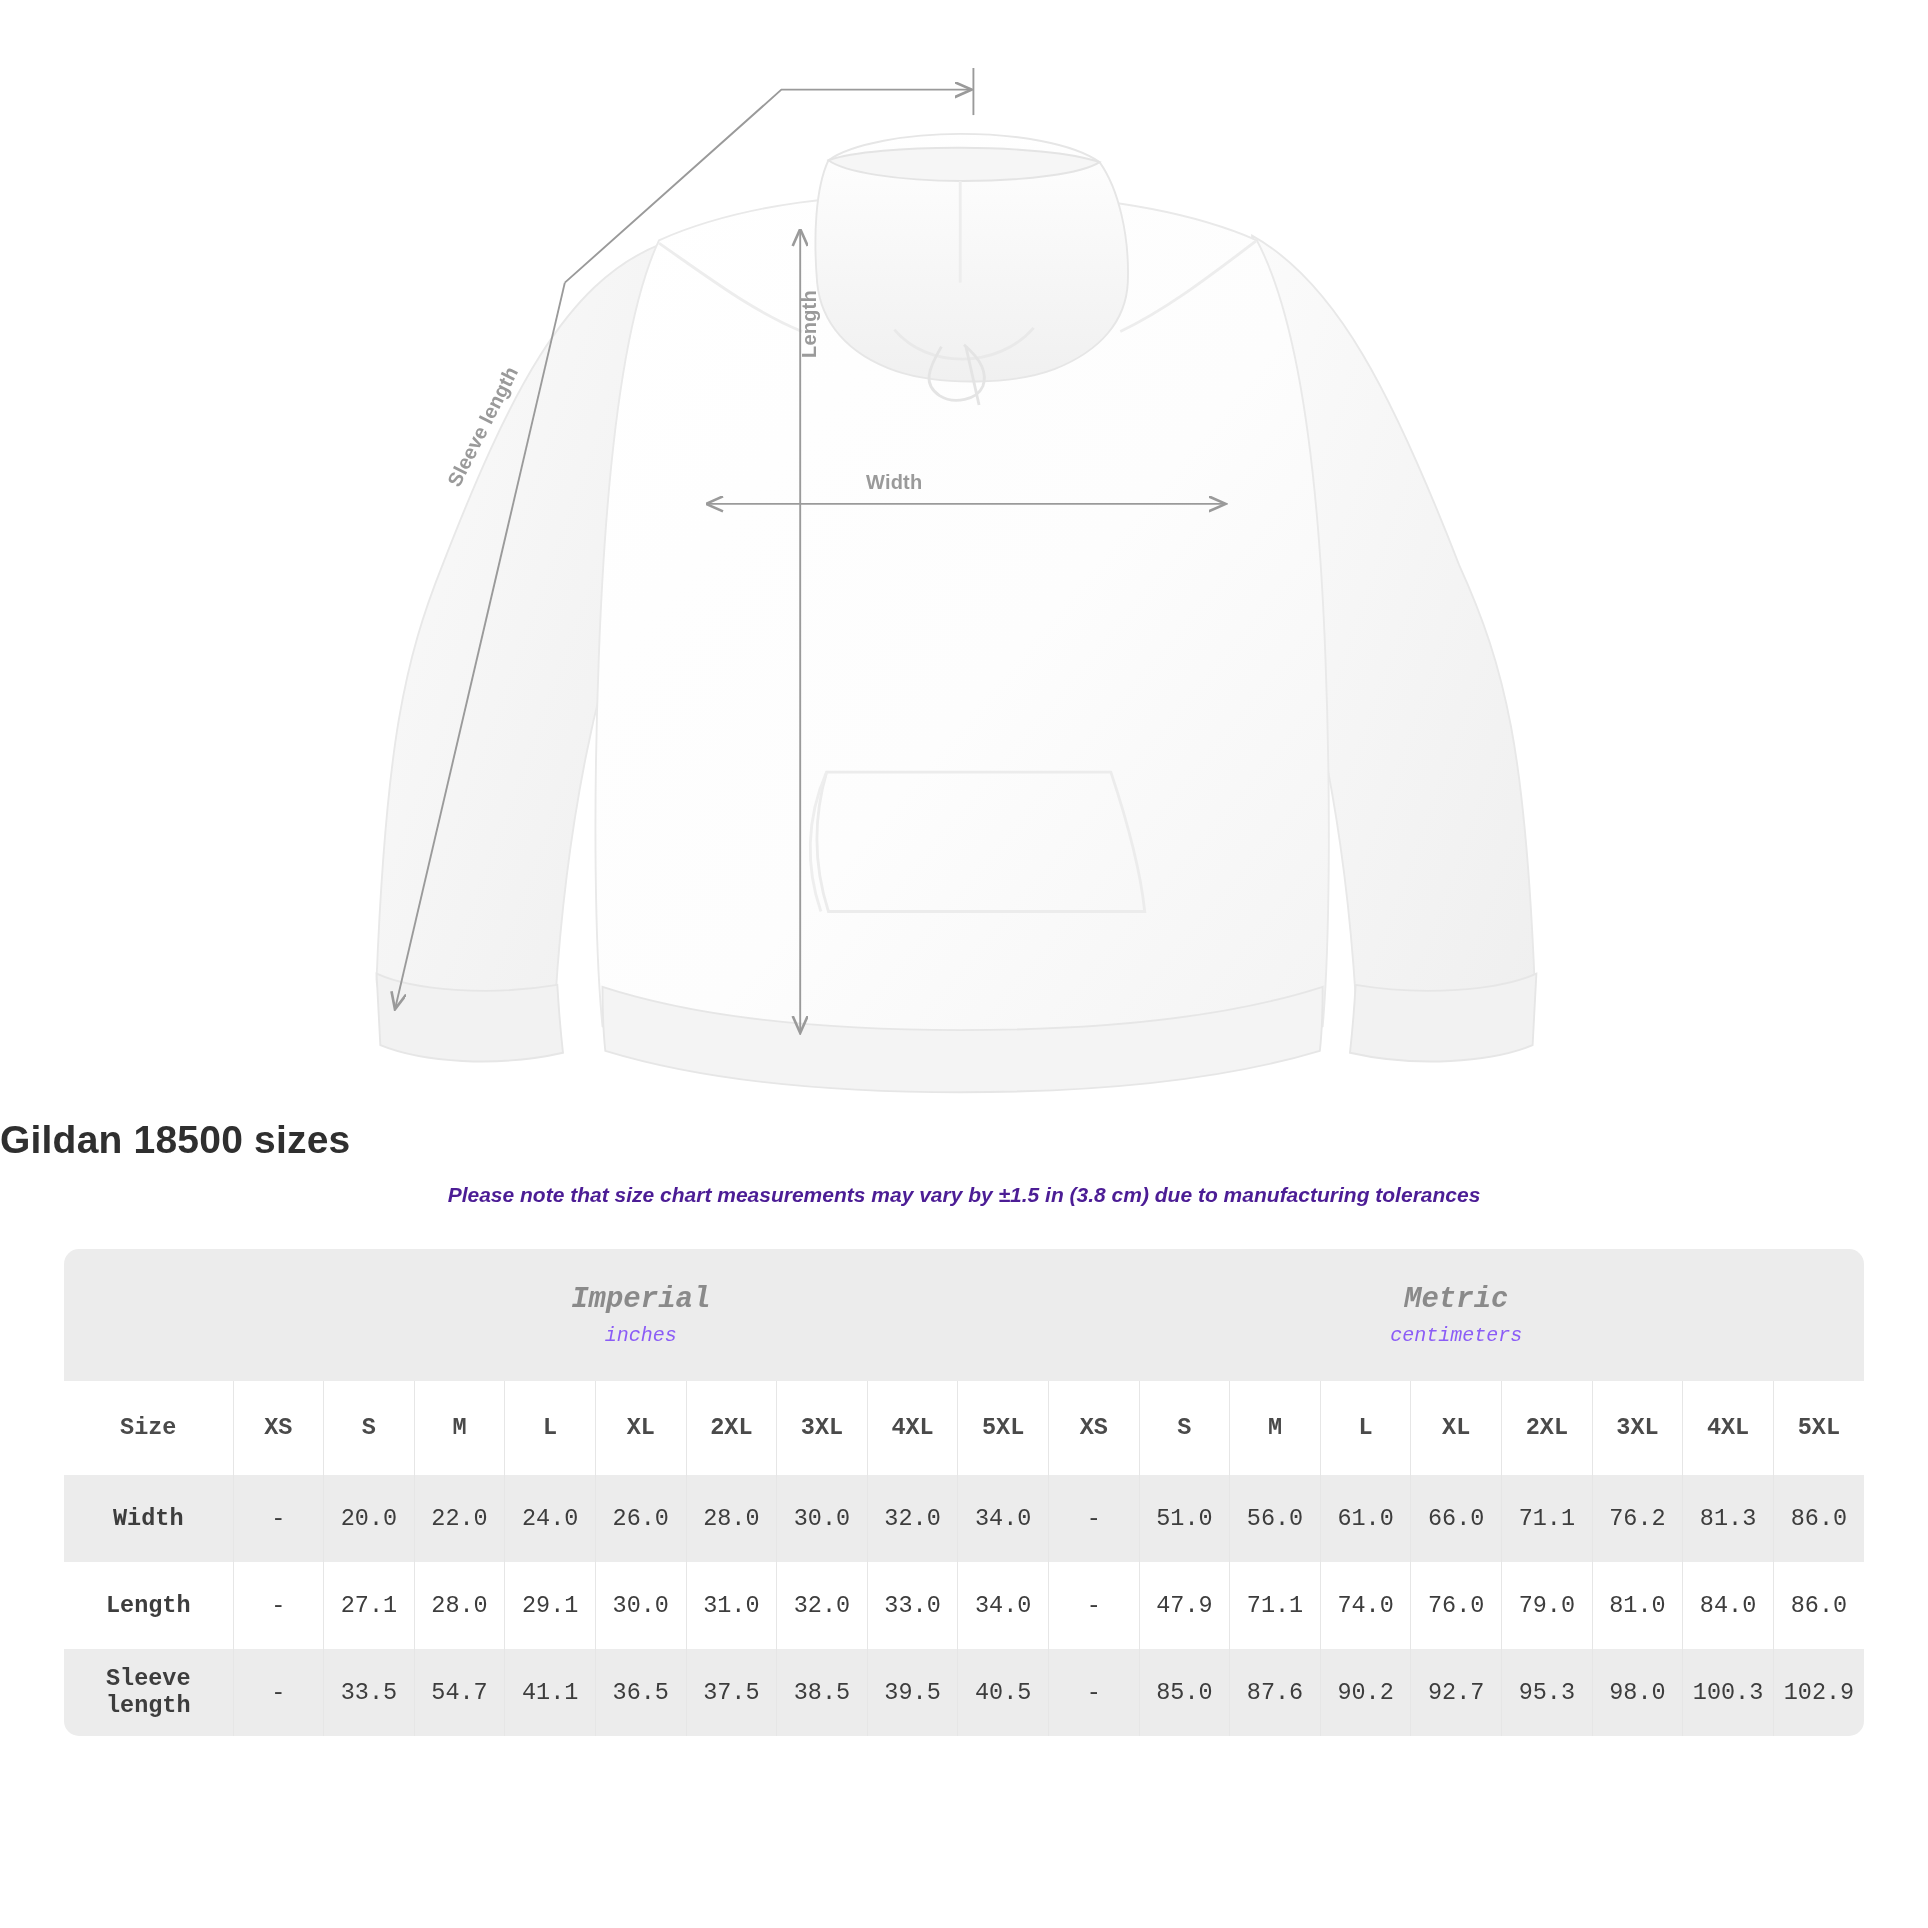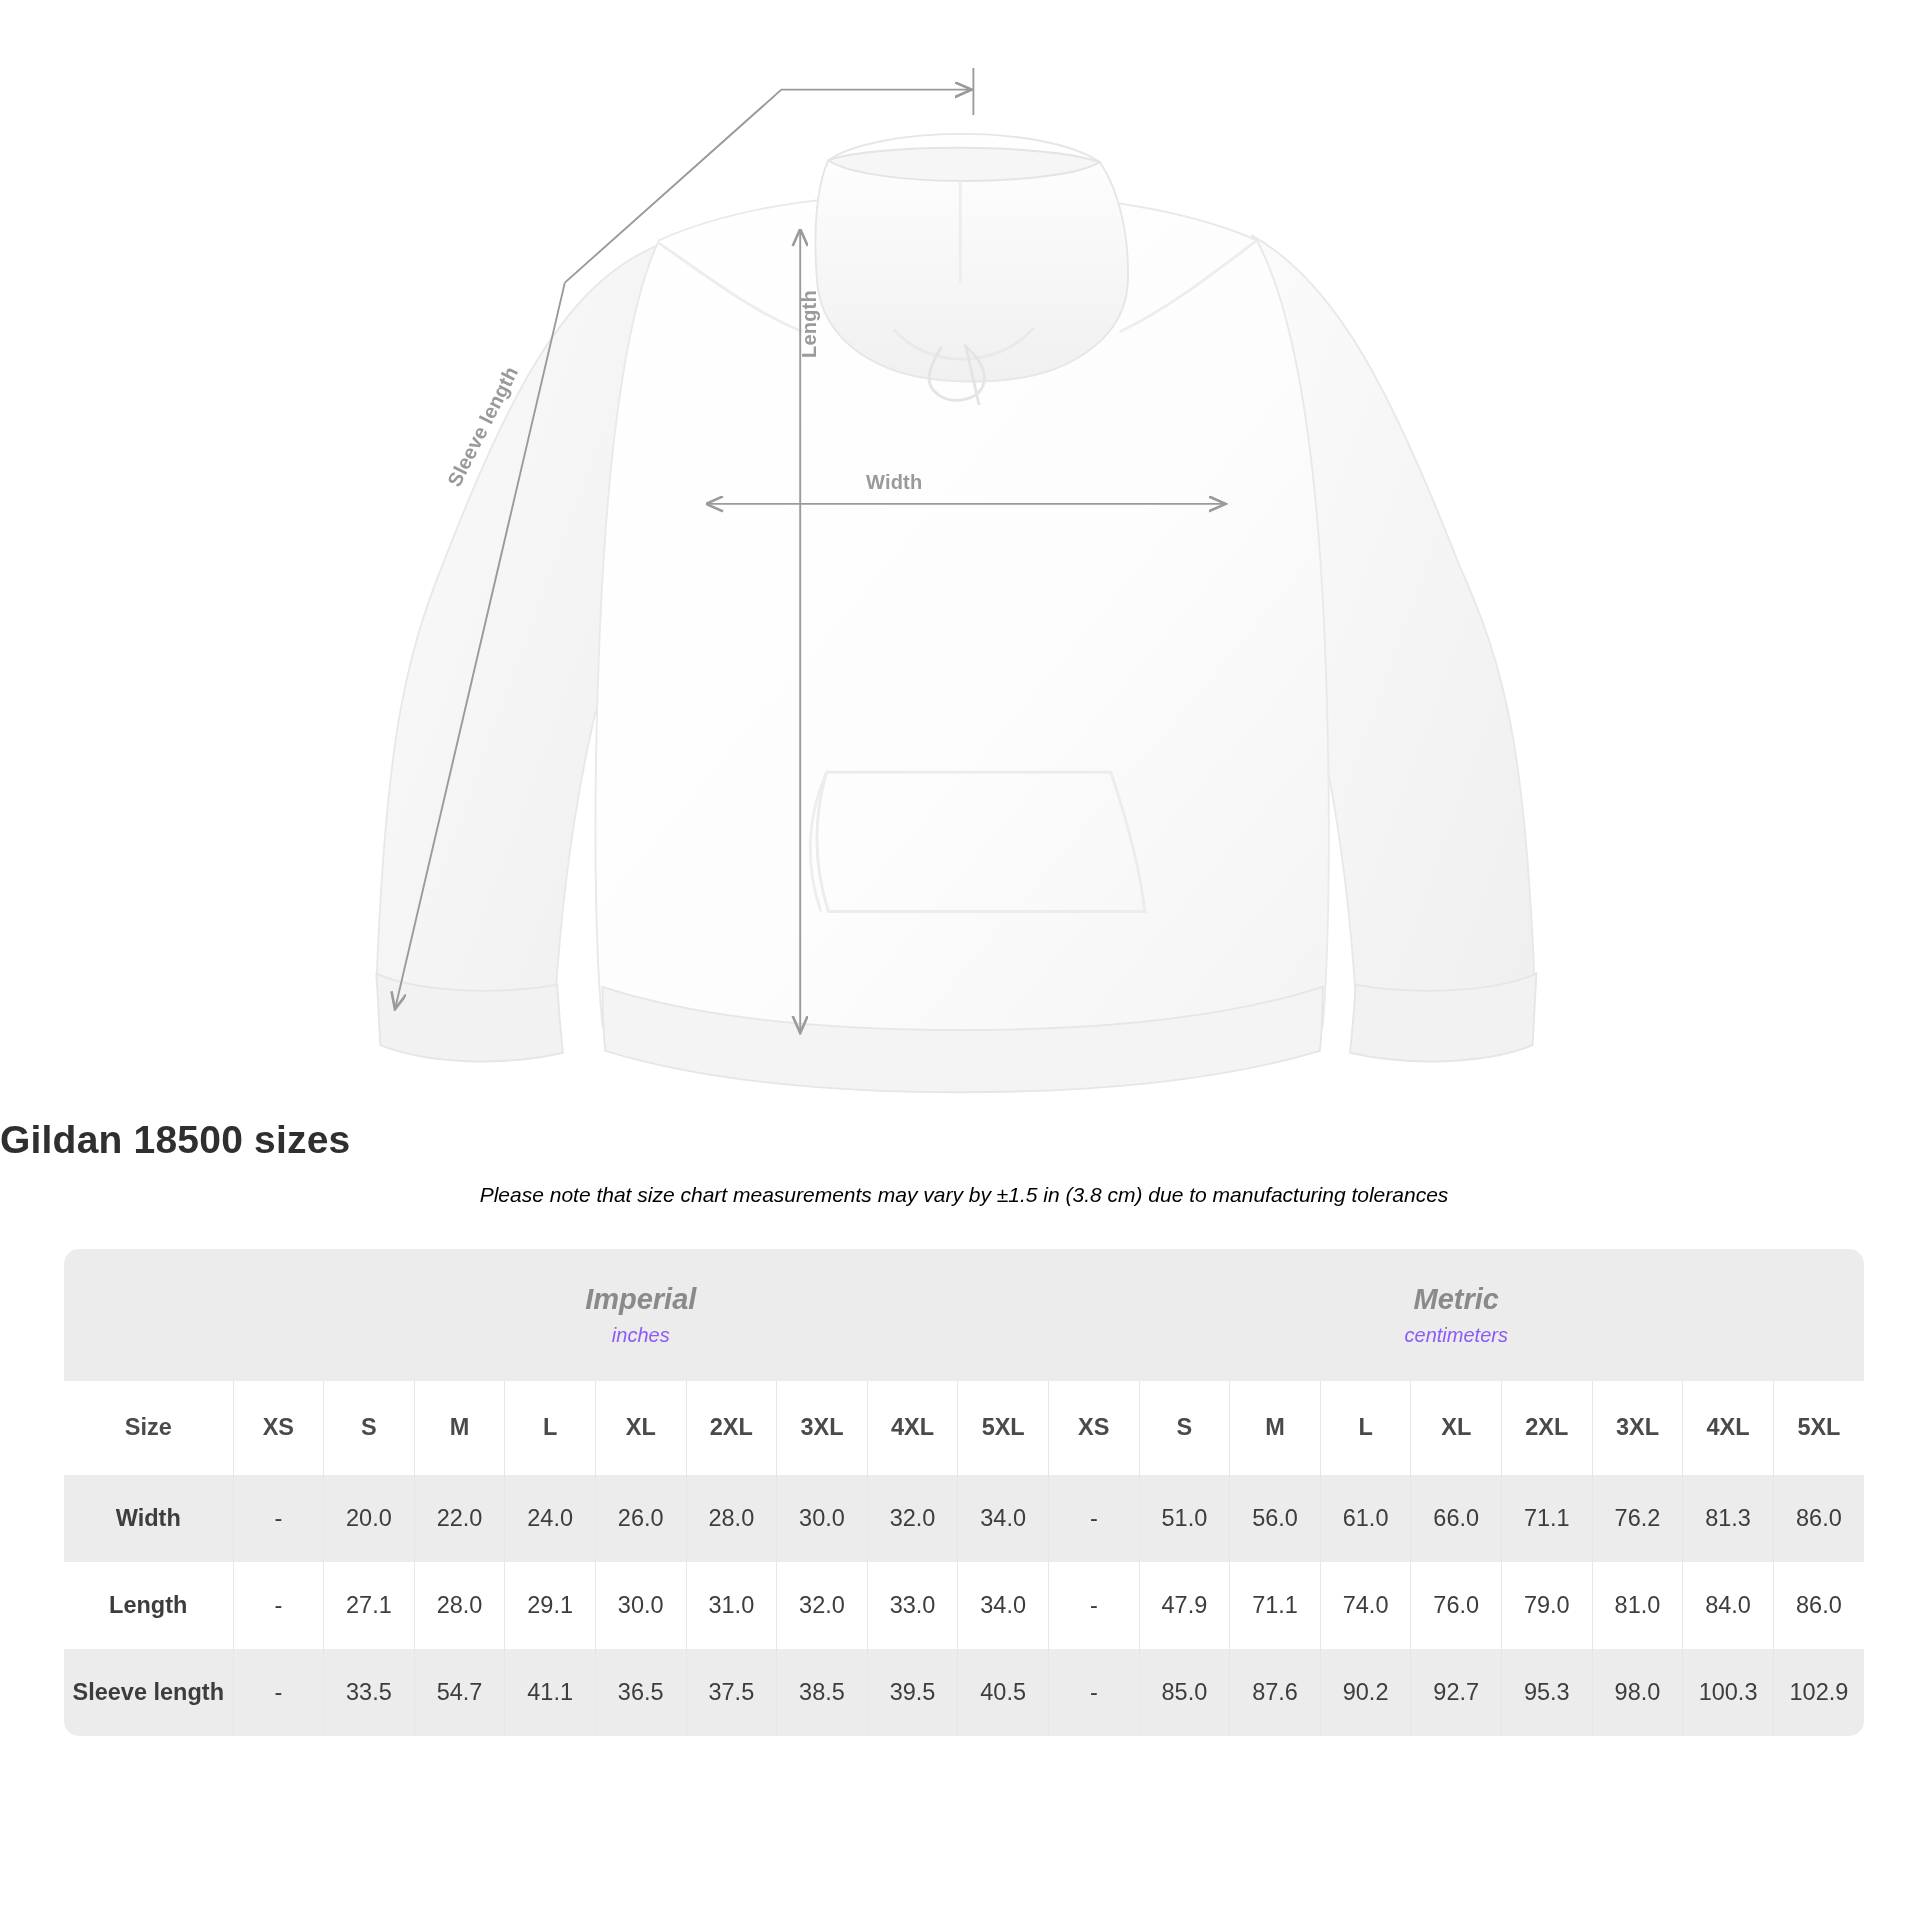--- a/index.html
+++ b/index.html
@@ -58,30 +58,32 @@
     font-weight: bold;
     color: #2f2f2f;
     margin: 0;
     padding-top: 1.9px;
     letter-spacing: 0.2px;
   }
   .chart-note {
     text-align: center;
     font-size: 21px;
     font-style: italic;
-    color: #000000;
+    color: #4c1d95;
     margin-top: 21px;
+    font-weight: bold;
   }
 
   
   .table-wrap {
     margin: 42px 64px 0 64px;
     border-radius: 15px;
     overflow: hidden;
     background: #ffffff;
+    font-family: Liberation Mono, monospace;
   }
   table.size-table {
     border-collapse: collapse;
     width: 100%;
     table-layout: fixed;
   }
   table.size-table td, table.size-table th {
     text-align: center;
     vertical-align: middle;
   }

